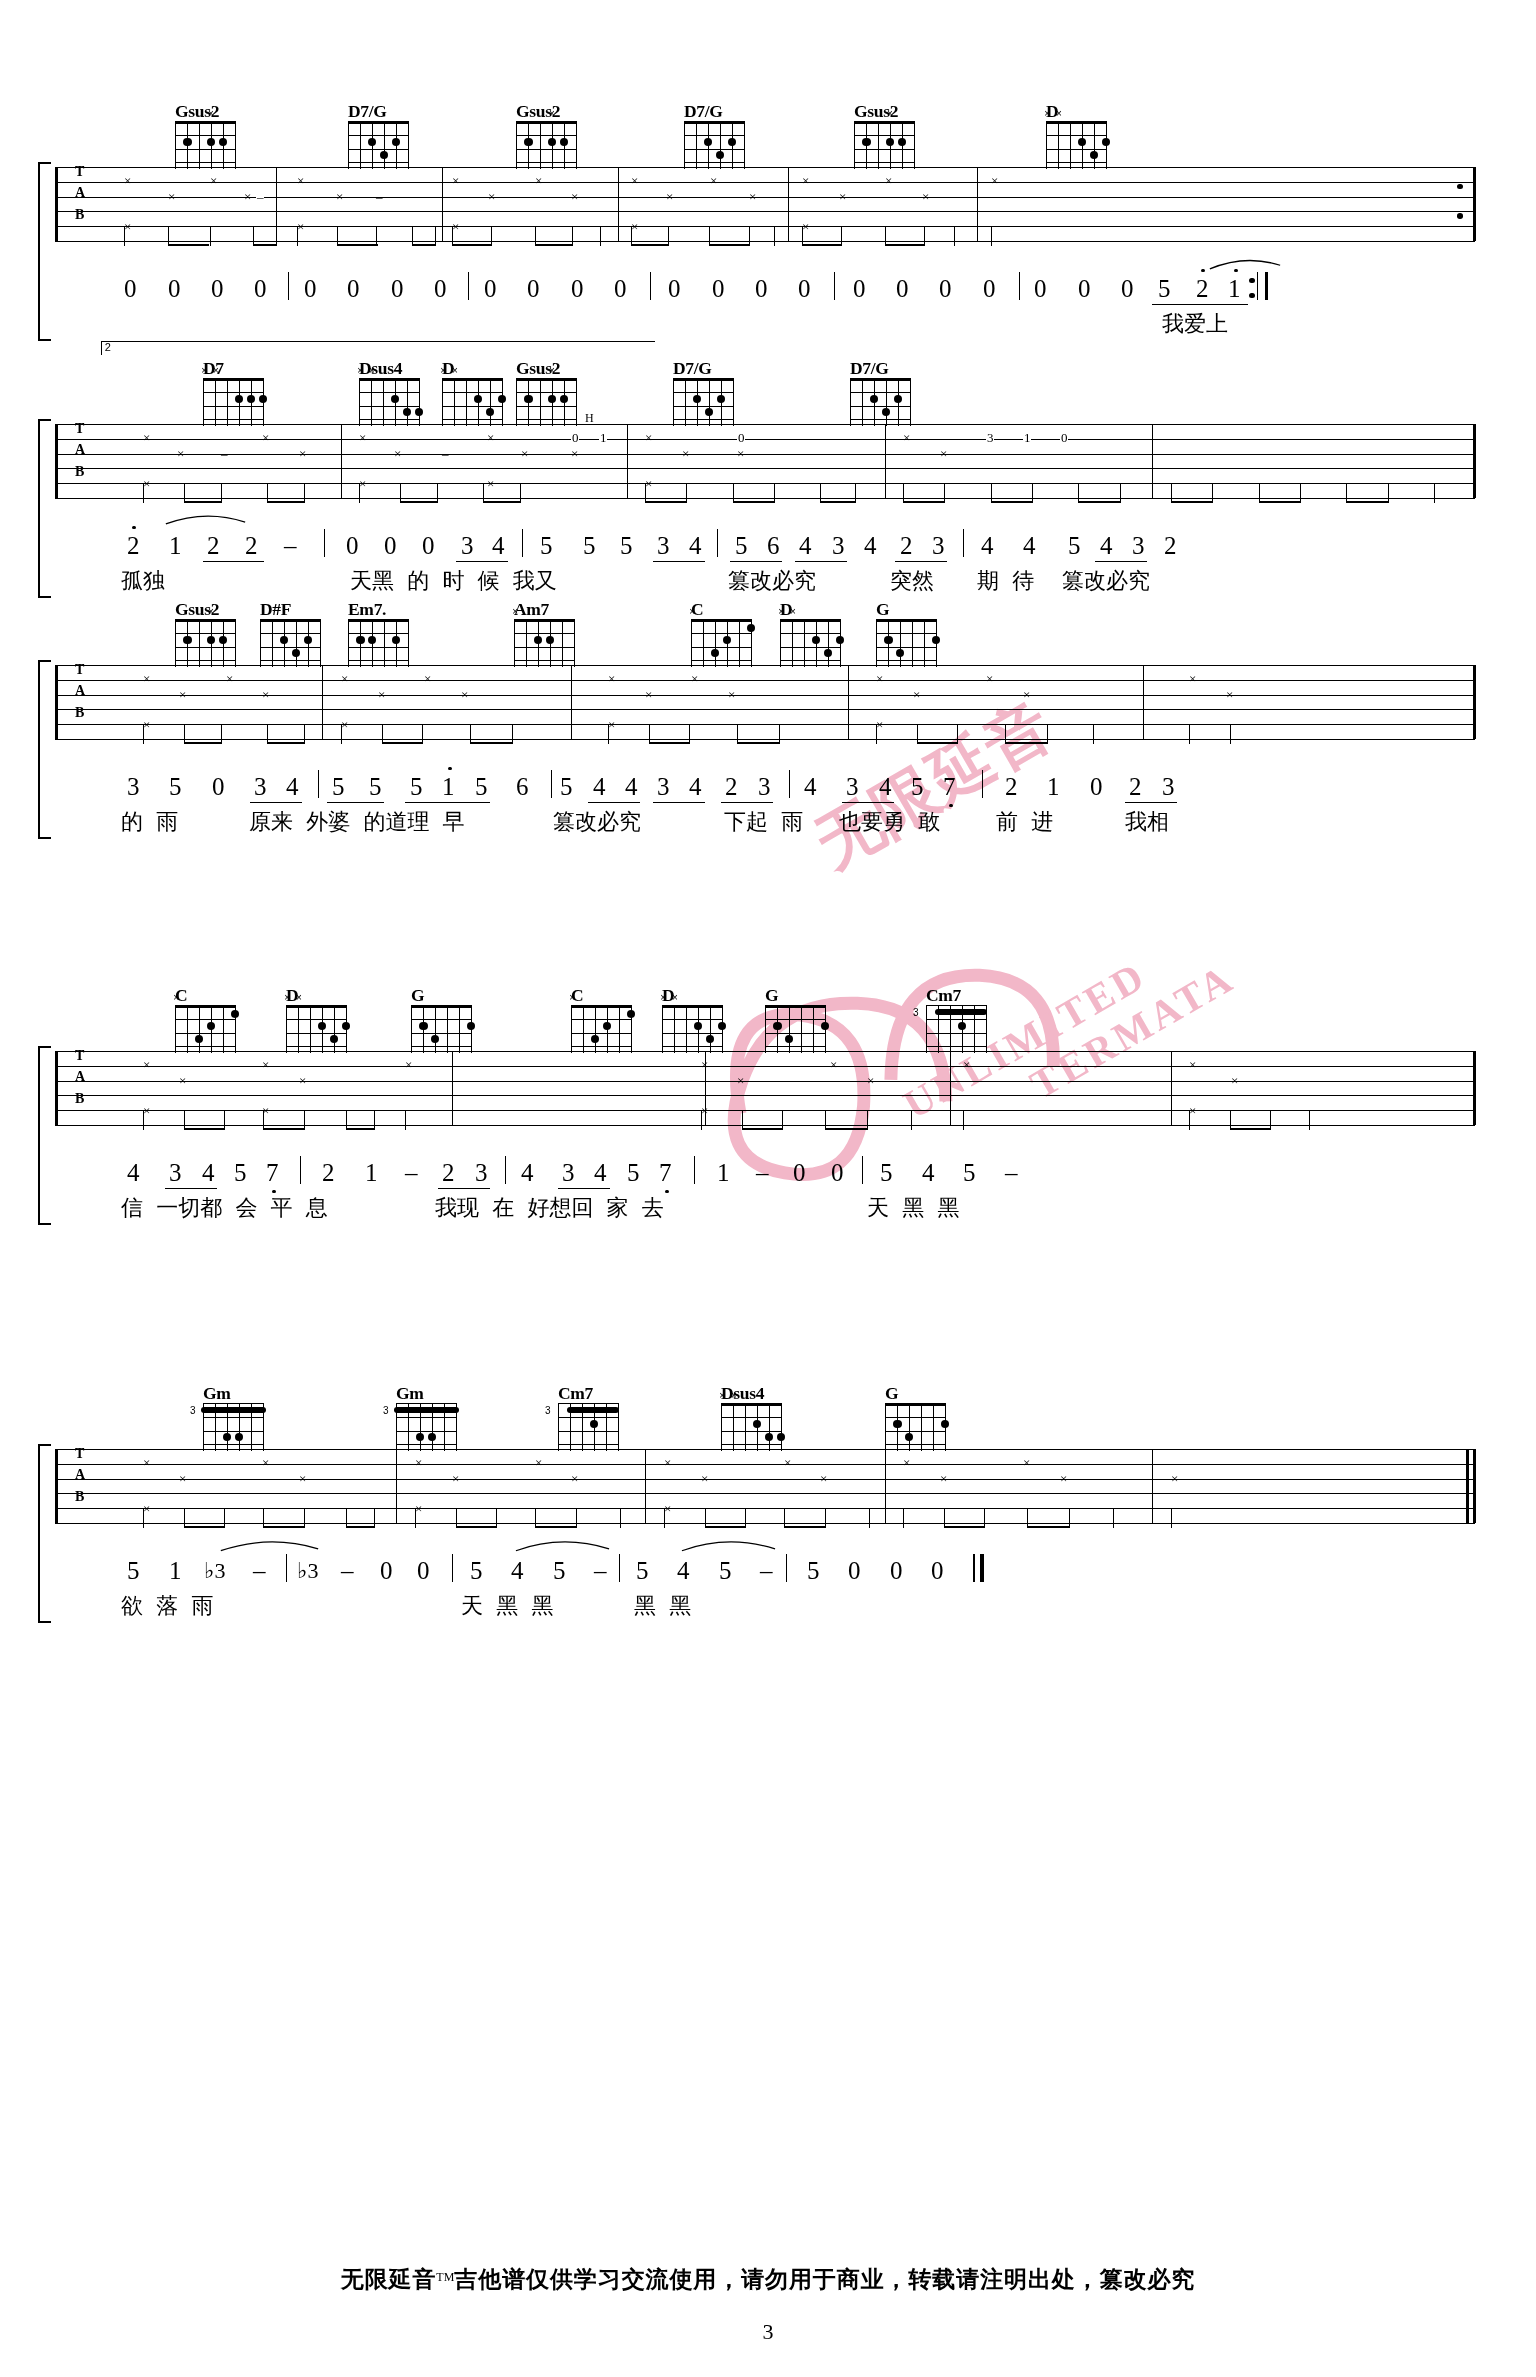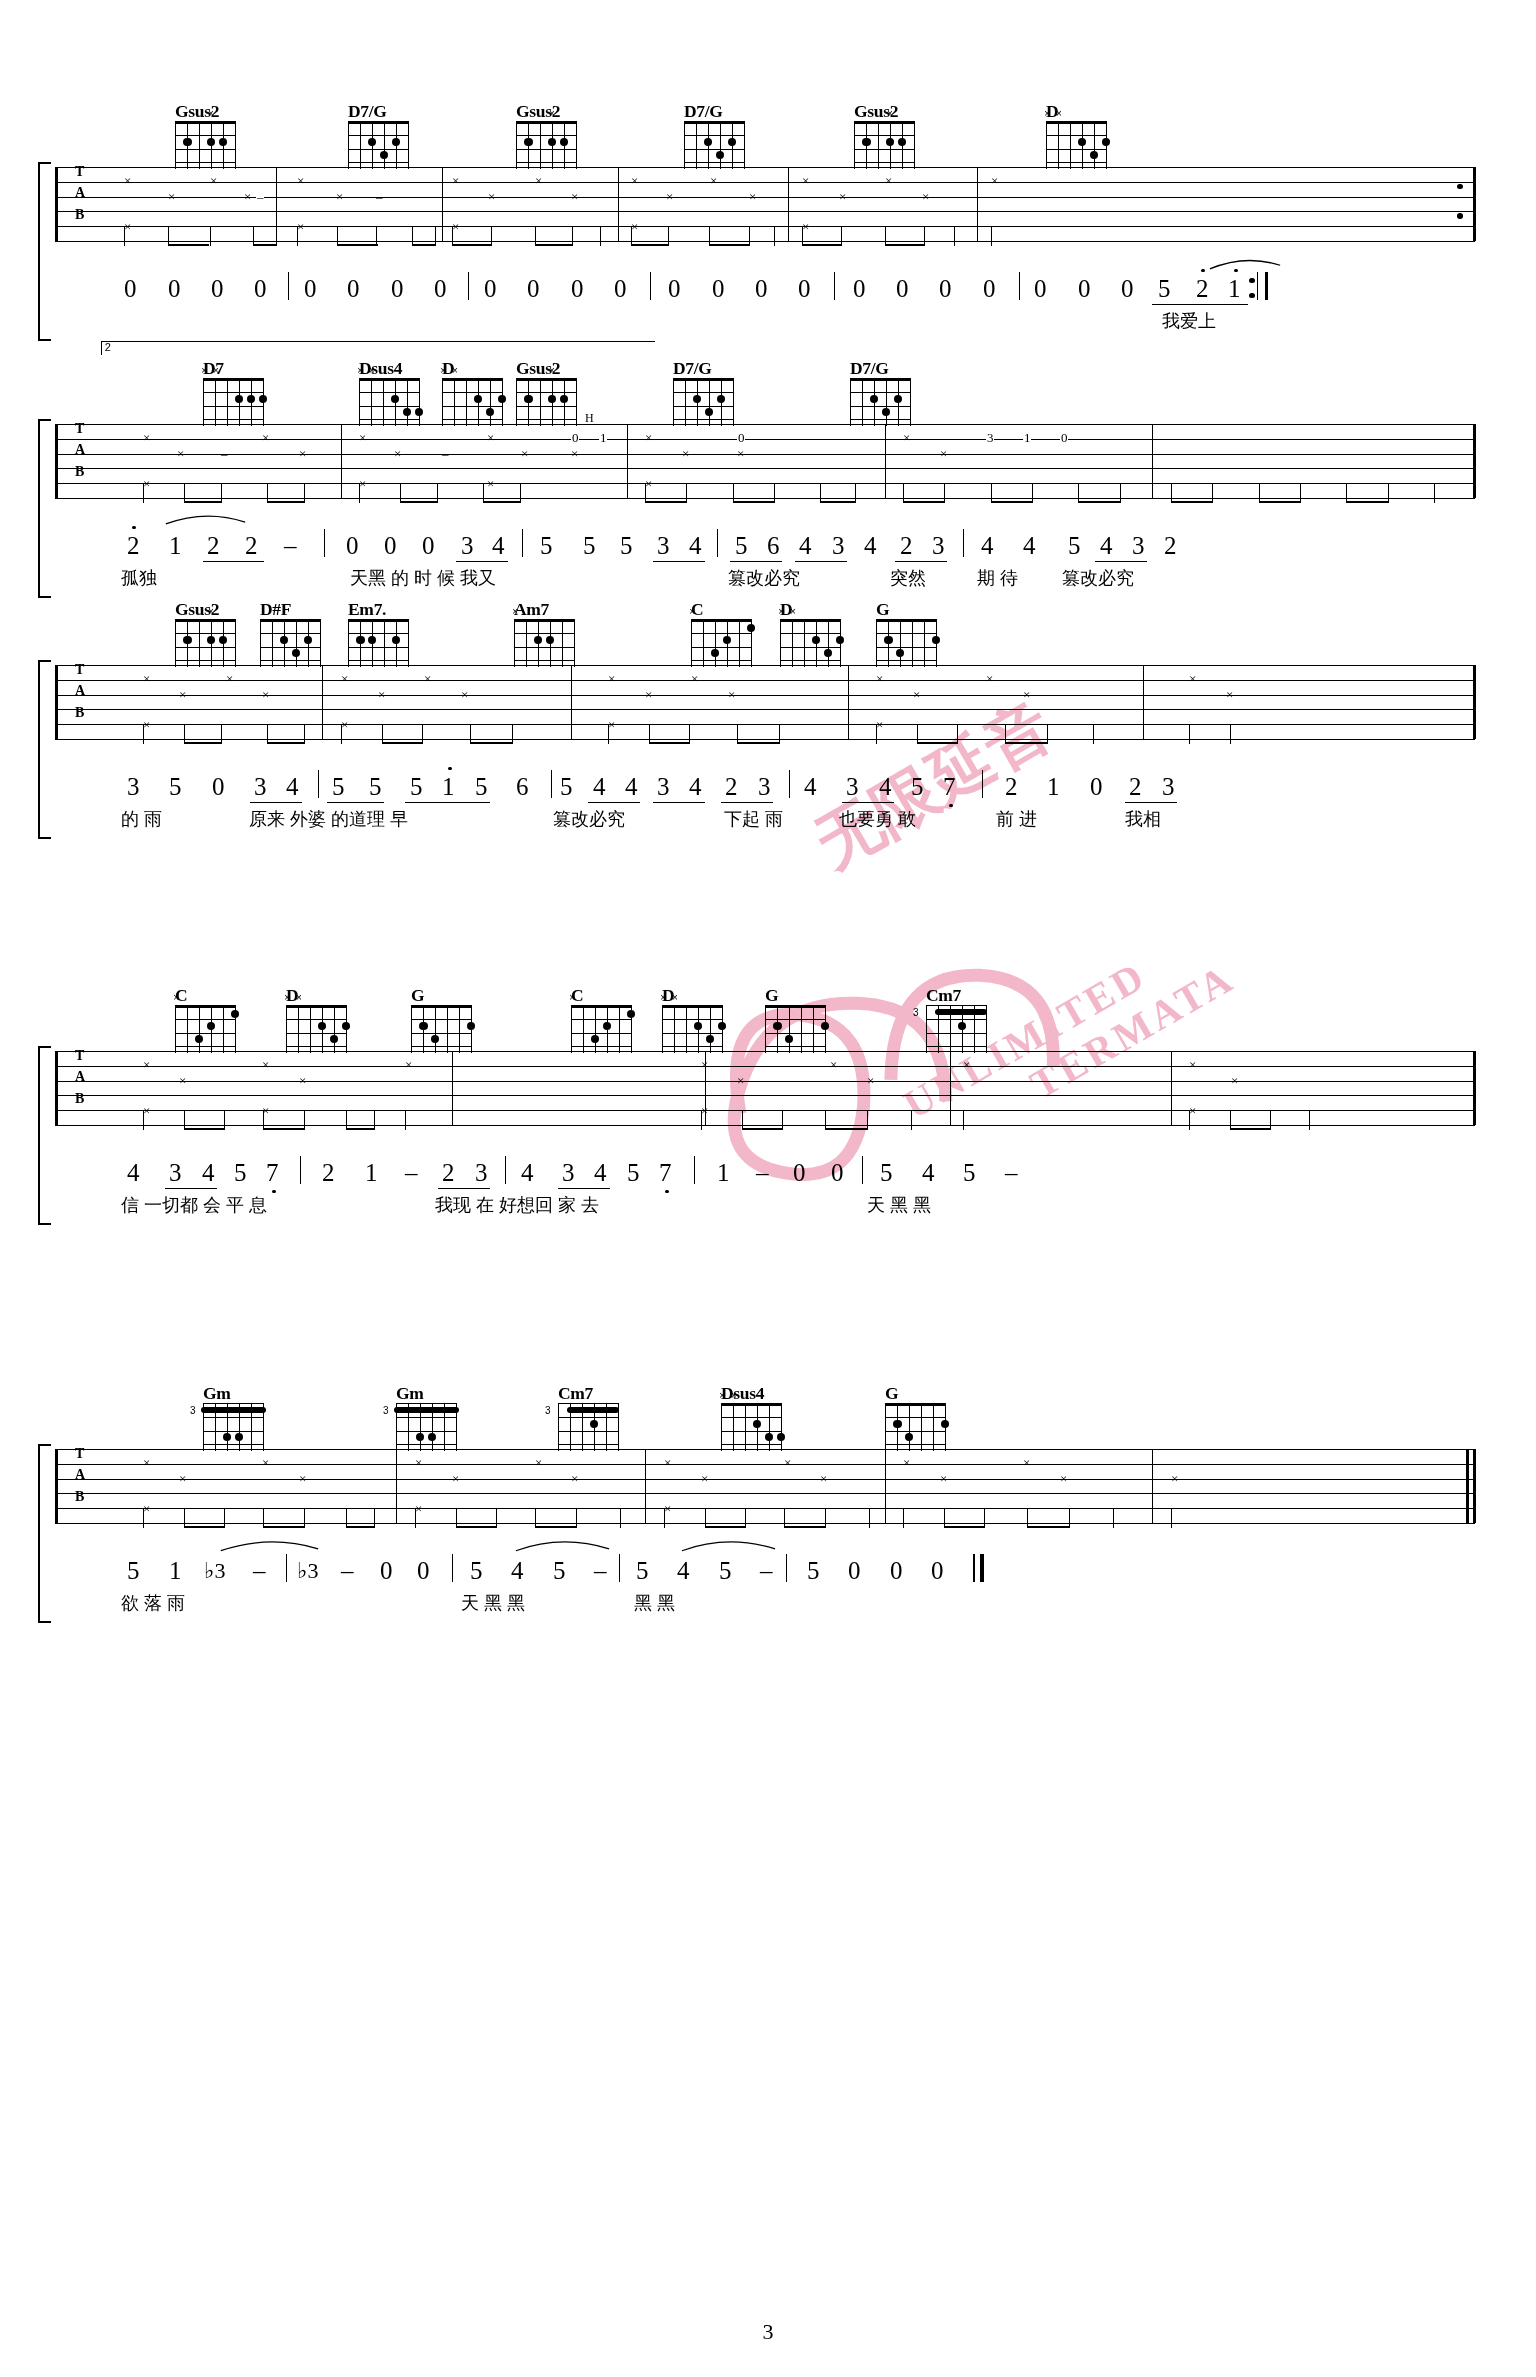--- a/index.html
+++ b/index.html
@@ -200,22 +200,22 @@
     position: absolute;
     width: 1.4px;
     height: 28px;
     background: #000;
   }
   .lyric {
     position: absolute;
     left: 0;
     width: 1420px;
     height: 29.5px;
-    font-size: 18px;
-    font-family: Liberation Sans, sans-serif;
+    font-size: 22px;
+    font-family: Liberation Mono, monospace;
   }
   .lyric span {
     position: absolute;
     white-space: nowrap;
   }
 
   .bracket {
     position: absolute;
     border-left: 2.8px solid #000;
     border-top: 2.8px solid #000;
@@ -1590,16 +1590,19 @@
       <div class="mbar" style="left:925px; top:-3.7px; width:3.7px"></div>
     </div>
     <div class="lyric" style="top:208px;">
       <span style="left:66px;">欲 落 雨</span>
       <span style="left:406px;">天 黑 黑</span>
       <span style="left:579px;">黑 黑</span>
     </div>
     <div class="bracket" style="left:-16.6px; top:61px; height:175px;"></div>
   </div>
 
+  <div class="footer" style="top:2264px;">
+    <span class="ftext">无限延音</span><span class="fsup">TM</span><span class="ftext">吉他谱仅供学习交流使用，请勿用于商业，转载请注明出处，篡改必究</span>
+  </div>
   <div class="pagenum" style="top:2319px;">3</div>
 
 </div>
 
 
 </body></html>

